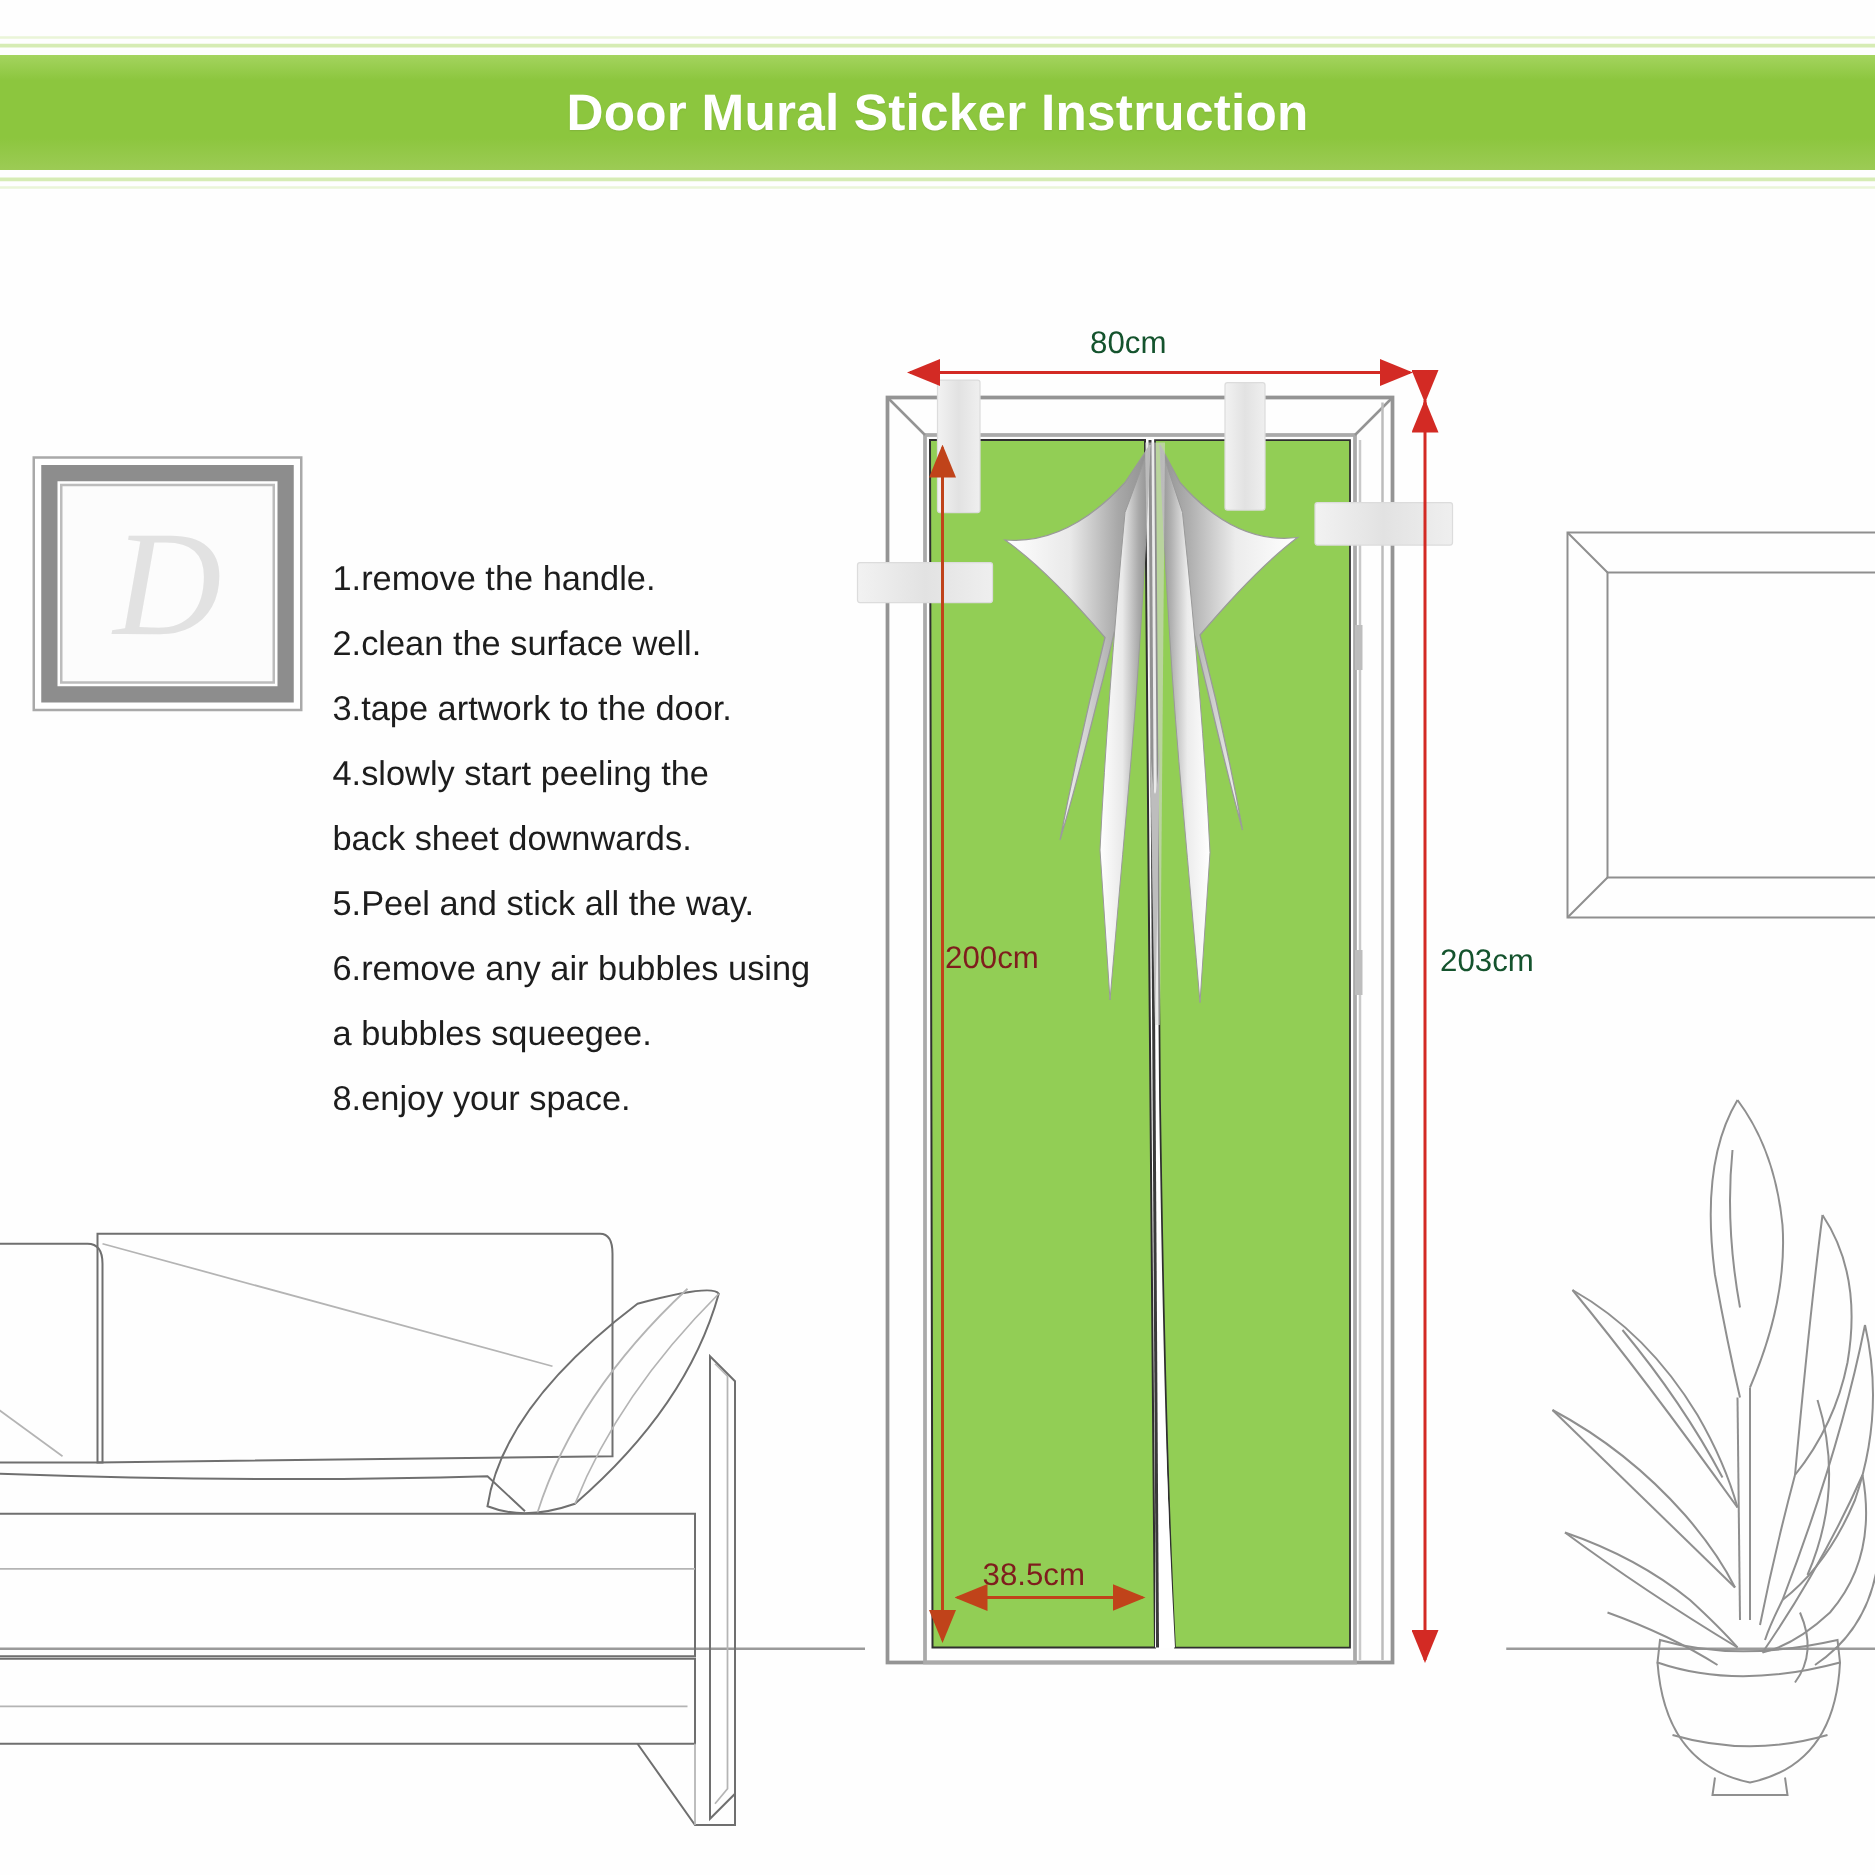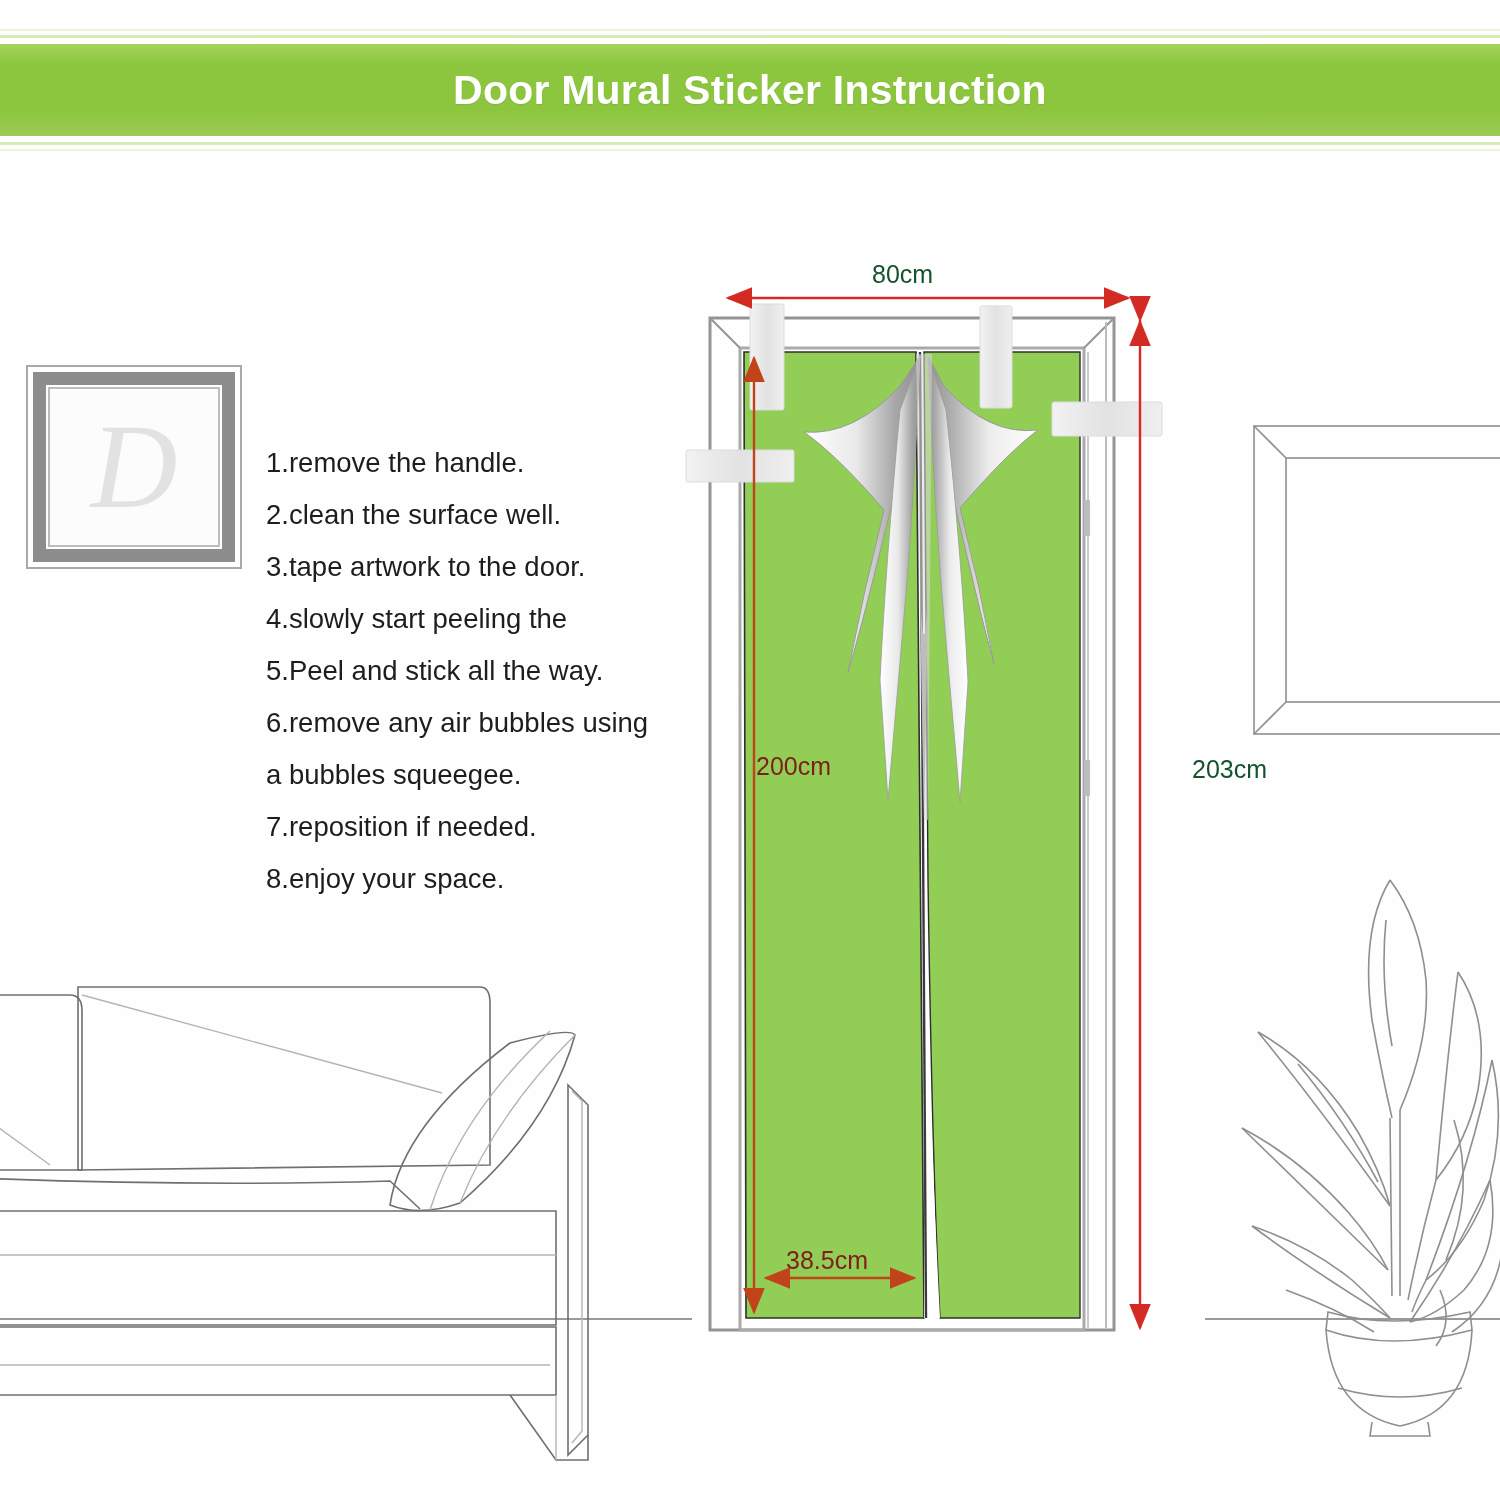--- a/index.html
+++ b/index.html
@@ -70,24 +70,24 @@
     <div class="inner1"></div>
     <div class="inner2"></div>
     <div class="letter">D</div>
   </div>
 
   <div class="steps">
     <div class="step">1.remove the handle.</div>
     <div class="step">2.clean the surface well.</div>
     <div class="step">3.tape artwork to the door.</div>
     <div class="step">4.slowly start peeling the</div>
+    <div class="step">back sheet downwards.</div>
     <div class="step">5.Peel and stick all the way.</div>
     <div class="step">6.remove any air bubbles using</div>
     <div class="step">a bubbles squeegee.</div>
-    <div class="step">7.reposition if needed.</div>
     <div class="step">8.enjoy your space.</div>
   </div>
 
   <div class="rframe">
     <svg width="300" height="312" viewBox="0 0 300 312">
       <rect x="2" y="2" width="296" height="308" class="ln"></rect>
       <rect x="34" y="34" width="232" height="244" class="ln"></rect>
       <path class="ln" d="M2 2 L34 34 M298 2 L266 34 M2 310 L34 278 M298 310 L266 278"></path>
     </svg>
   </div>
@@ -246,16 +246,16 @@
     <path d="M452 60 L452 1068" stroke="#d32a24" stroke-width="2.4" fill="none" marker-start="url(#arrR)" marker-end="url(#arrR)" transform="rotate(0)"></path>
     <path d="M452 62 L452 80" stroke="#d32a24" stroke-width="2.4" fill="none" marker-start="url(#arrL)"></path>
 
     <path d="M66 98 L66 1052" stroke="#c0431a" stroke-width="2.4" fill="none" marker-start="url(#arrOL)" marker-end="url(#arrO)"></path>
 
     <path d="M78 1018 L226 1018" stroke="#c0431a" stroke-width="2.4" fill="none" marker-start="url(#arrOL)" marker-end="url(#arrO)"></path>
   </svg>
 
   <div class="dim" style="left:872px;top:260px;">80cm</div>
   <div class="dim orange" style="left:756px;top:752px;">200cm</div>
-  <div class="dim" style="left:1152px;top:755px;margin-left:40px;">203cm</div>
+  <div class="dim" style="left:1152px;top:755px;">203cm</div>
   <div class="dim orange" style="left:786px;top:1246px;">38.5cm</div>
 
 </div>
 
 </body></html>

